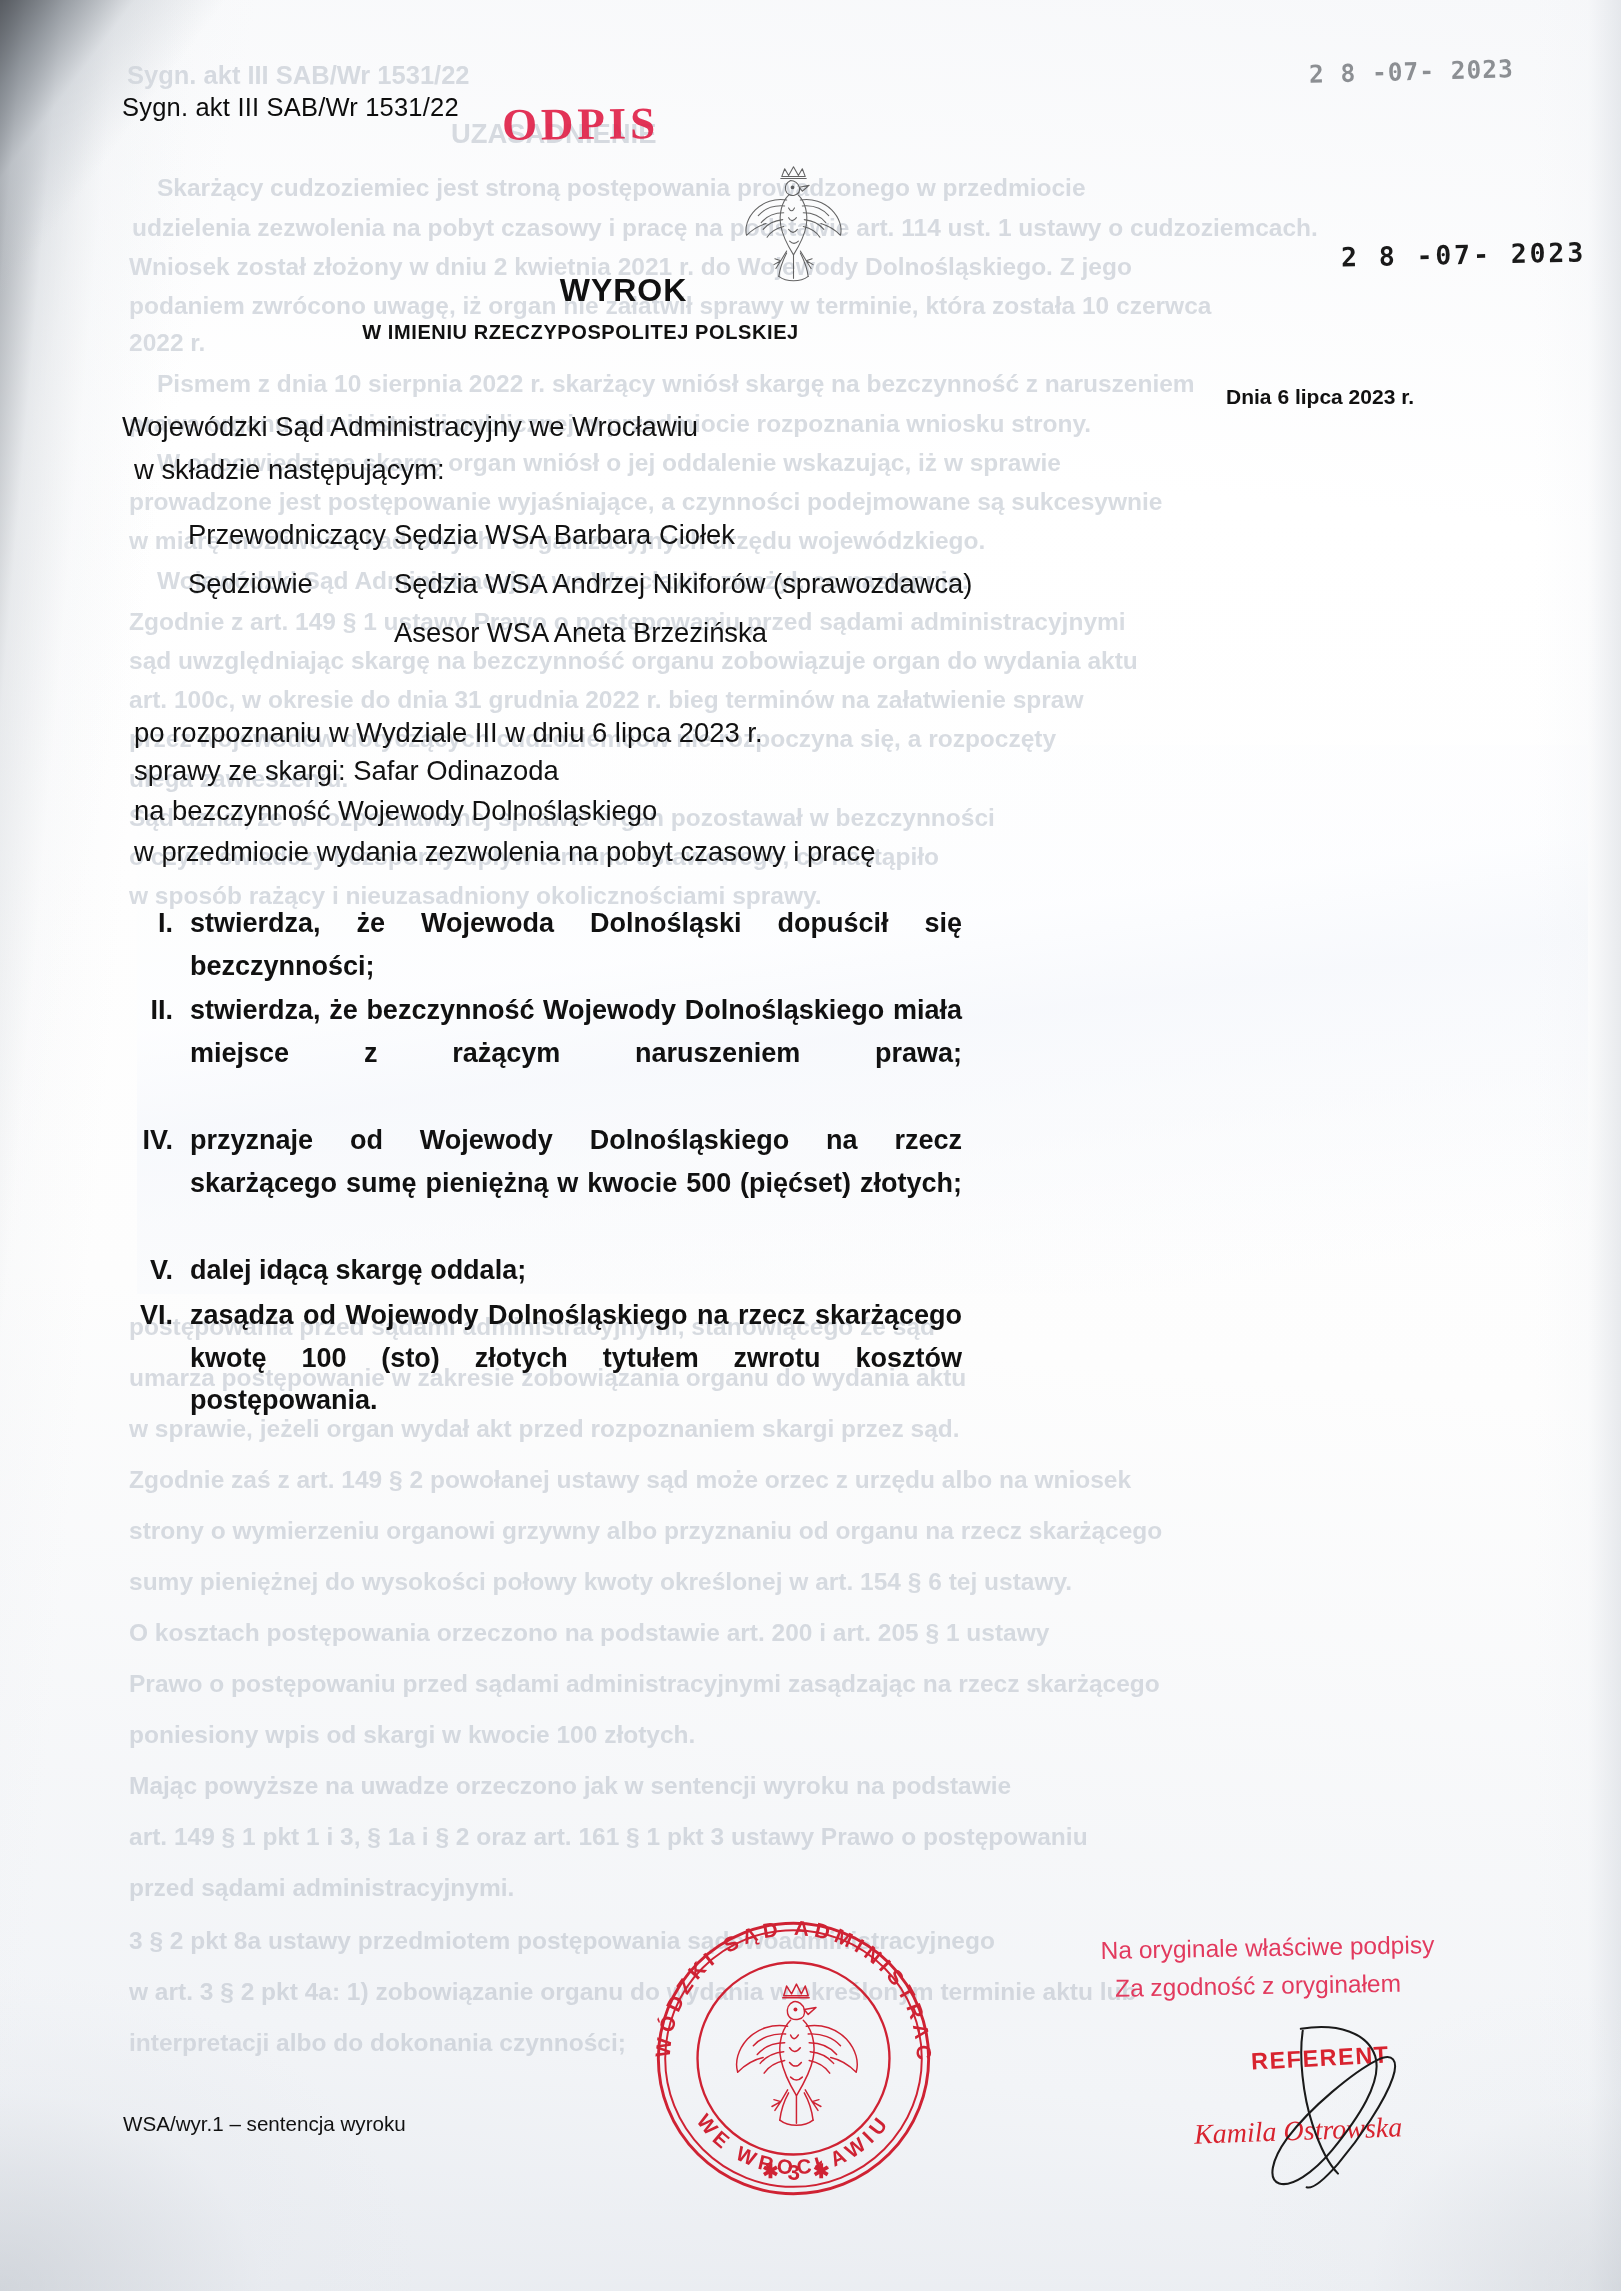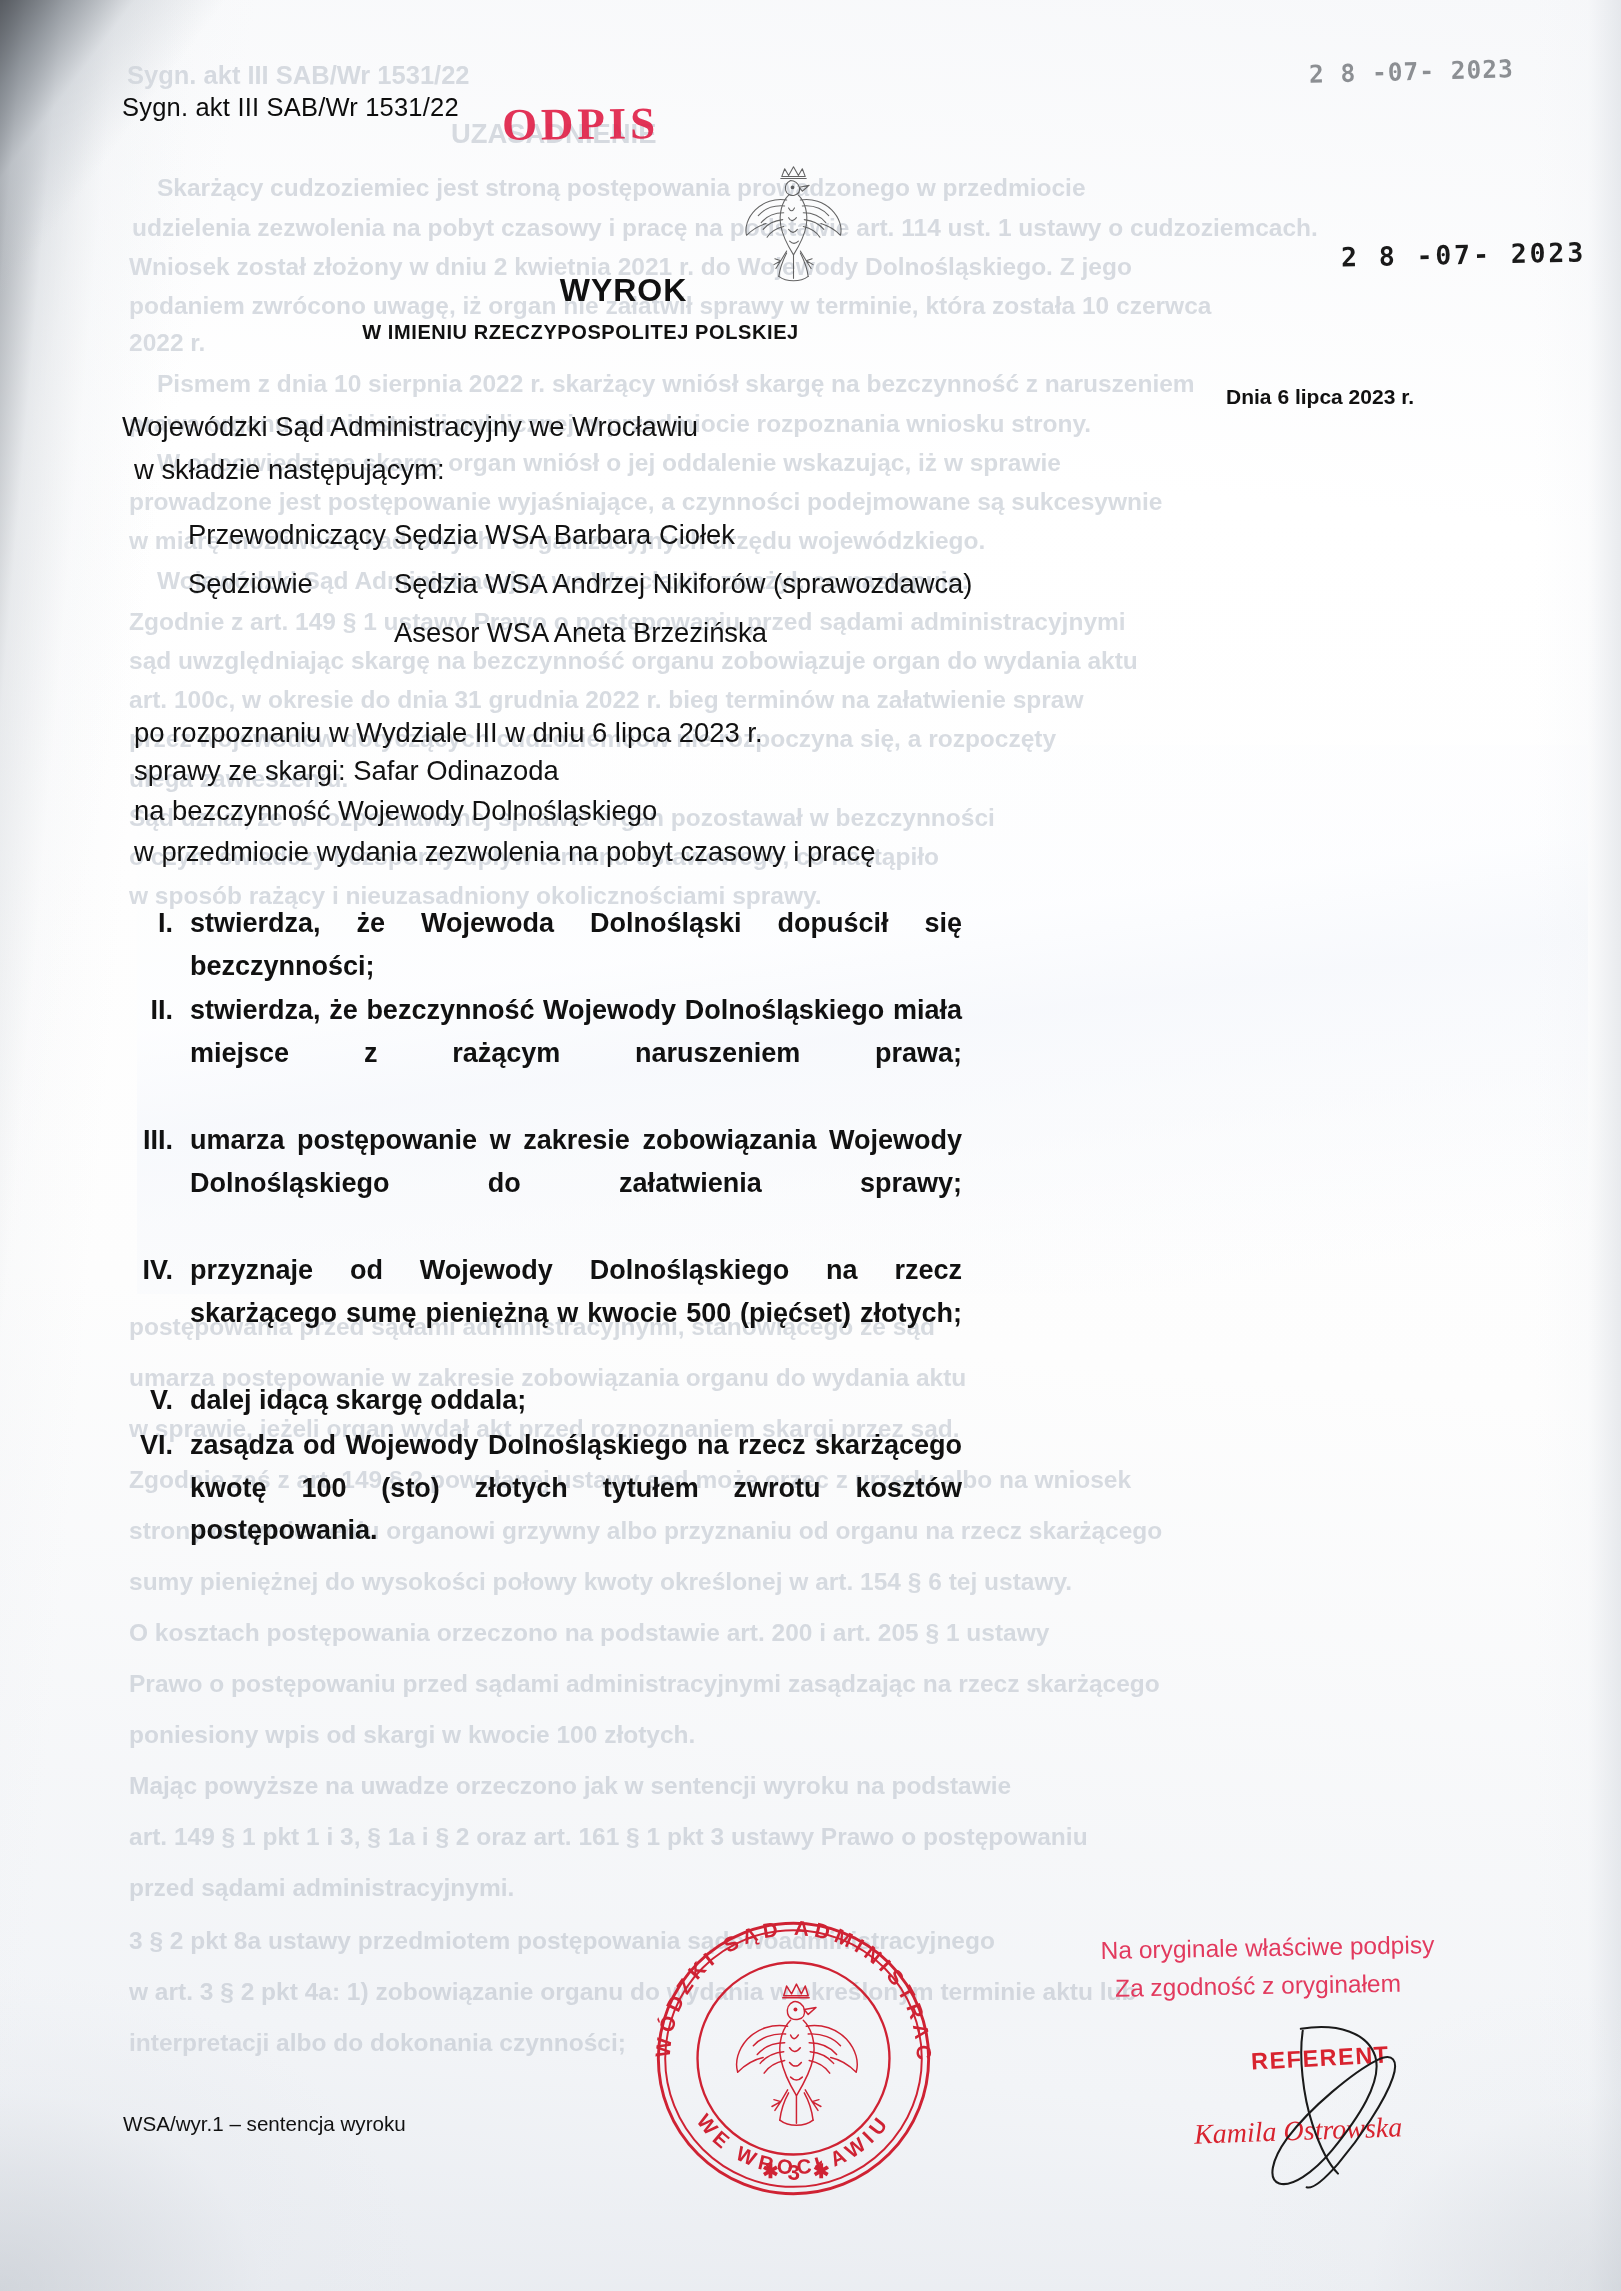--- a/index.html
+++ b/index.html
@@ -449,24 +449,20 @@
     <div class="rulings" id="rulings-list">
         <div class="ruling single">
           <span class="num">I.</span>
           <span class="txt">stwierdza, że Wojewoda Dolnośląski dopuścił się bezczynności;</span>
         </div>
         <div class="ruling">
           <span class="num">II.</span>
           <span class="txt">stwierdza, że bezczynność Wojewody Dolnośląskiego miała miejsce z rażącym naruszeniem prawa;</span>
         </div>
         <div class="ruling">
-          <span class="num">III.</span>
-          <span class="txt">umarza postępowanie w zakresie zobowiązania Wojewody Dolnośląskiego do załatwienia sprawy;</span>
-        </div>
-        <div class="ruling">
           <span class="num">IV.</span>
           <span class="txt">przyznaje od Wojewody Dolnośląskiego na rzecz skarżącego sumę pieniężną w kwocie 500 (pięćset) złotych;</span>
         </div>
         <div class="ruling single">
           <span class="num">V.</span>
           <span class="txt">dalej idącą skargę oddala;</span>
         </div>
         <div class="ruling">
           <span class="num">VI.</span>
           <span class="txt">zasądza od Wojewody Dolnośląskiego na rzecz skarżącego kwotę 100 (sto) złotych tytułem zwrotu kosztów postępowania.</span>

